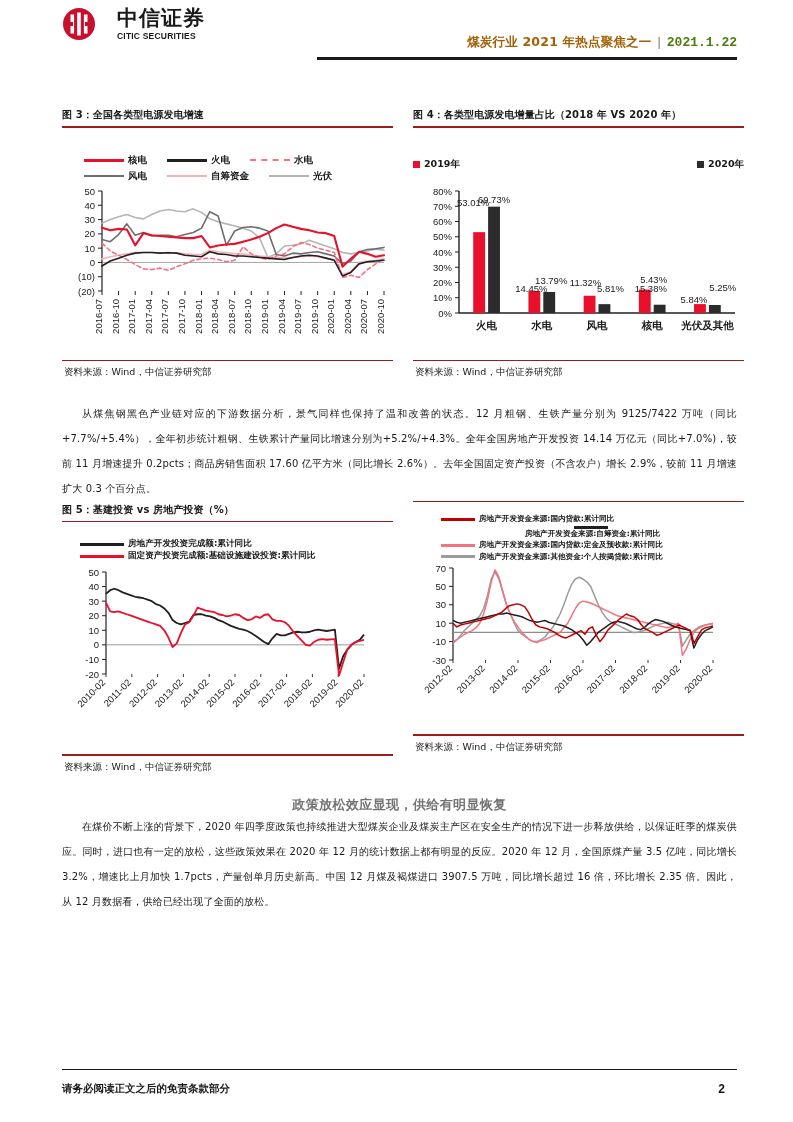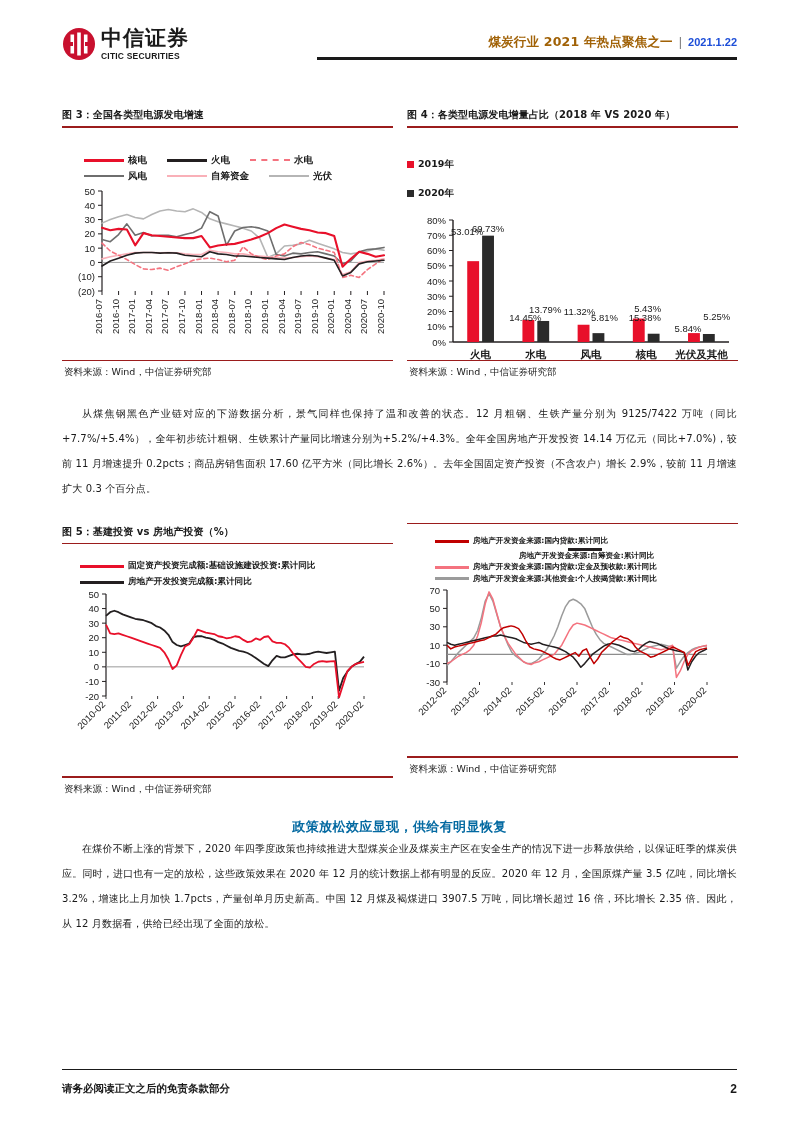--- a/index.html
+++ b/index.html
@@ -14,21 +14,21 @@
   }
   .page { position:relative; width:793px; height:1122px; padding: 0; }
 
   
   .header {
     position: relative;
     height: 78px;
     margin: 0 56px 0 62px;
     display: flex; align-items: flex-start;
   }
-  .logo-wrap { display:flex; align-items:center; gap:5px; padding-top:27px; }
+  .logo-wrap { display:flex; align-items:center; gap:21px; padding-top:7px; }
   .logo-mark { width: 34px; height: 34px; position: relative; }
   .logo-text-cn {
     font-family: "DejaVu Sans", sans-serif;
     font-size: 21px; font-weight: 700; letter-spacing: 1px;
     color: #1a1a1a; line-height: 1.05;
   }
   .logo-text-en {
     font-family: "Liberation Sans", sans-serif;
     font-size: 8.5px; font-weight: 700; letter-spacing: 0.2px;
     color: #1a1a1a; margin-top: 1px;
@@ -38,29 +38,29 @@
     display: flex; flex-direction: column; align-items: flex-end;
     padding-top: 34px;
   }
   .header-title-row { display:flex; align-items:baseline; white-space: nowrap; }
   .hdr-topic {
     color: #a16207; font-weight: 700; font-size: 12.5px;
     font-family: "DejaVu Sans", sans-serif; letter-spacing: 0.2px;
   }
   .hdr-sep { color:#777; margin: 0 6px; font-size: 12.5px; }
   .hdr-date {
-    color: #1d4ed8; font-weight: 700; font-size: 11px;
-    font-family: Liberation Sans, sans-serif;
+    color: #4d7c0f; font-weight: 700; font-size: 13px;
+    font-family: Liberation Mono, monospace;
   }
   .header-rule {
     height: 2.5px; background:#1a1a1a; width: 420px; margin-top: 6px;
   }
 
   
-  .exhibit-row { display:flex; gap: 14px; margin: 0 56px 0 62px; }
+  .exhibit-row { display:flex; gap: 20px; margin: 0 56px 0 62px; }
   .exhibit { width: 331px; }
   .ex-title {
     font-size: 10px; font-weight: 700; color:#1a1a1a;
     font-family: "DejaVu Sans", sans-serif;
     padding: 2px 0 4px 0; letter-spacing: 0.1px;
   }
   .ex-rule { height: 1.6px; background: #9b1c1c; }
   .ex-body {
     height: 232px; position: relative; background:#fff;
     padding-top: 4px;
@@ -88,32 +88,32 @@
     font-size: 10px;
     line-height: 25px;
     text-align: justify;
     text-indent: 2em;
     color: #1a1a1a;
     letter-spacing: 0.15px;
   }
   .section-head {
     margin: 0 56px 0 62px;
     font-family: "DejaVu Sans", sans-serif;
-    font-size: 13px; font-weight: 700; color:#0369a1;
+    font-size: 13px; font-weight: 700; color:#737373;
     text-align: center;
     letter-spacing: 0.4px;
   }
 
   
   .footer-rule {
     position:absolute; left:62px; right:56px; bottom:52px;
     height:1.4px; background:#1a1a1a;
   }
   .footer {
-    position:absolute; left:62px; right:56px; bottom:26px;
+    position:absolute; left:62px; right:68px; bottom:26px;
     display:flex; align-items:center;
     font-family:"DejaVu Sans", sans-serif;
     font-size: 10.5px; font-weight:700; color:#1a1a1a;
   }
   .footer-page { margin-left:auto; font-family:"Liberation Sans", sans-serif; font-size:12px; font-weight:700; }
 </style>
 </head>
 <body>
 
 <div class="page">
@@ -246,21 +246,21 @@
           </svg>
       </div>
       <div class="ex-foot-rule"></div>
       <div class="ex-source">资料来源：Wind，中信证券研究部</div>
     </div>
 
     <div class="exhibit">
       <div class="ex-title">图 4：各类型电源发电增量占比（2018 年 VS 2020 年）</div>
       <div class="ex-rule"></div>
       <div class="ex-body">
-        <div style="display:flex;gap:16px;justify-content:space-between;padding:26px 0 4px 0;flex-direction:column;">
+        <div style="display:flex;gap:16px;justify-content:space-between;padding:26px 0 4px 0;">
           <span class="lg-item">
             <span style="display:inline-block;width:7px;height:7px;background:#e8102a;margin-right:4px;"></span>
             <span class="lg-label">2019年</span>
           </span>
           <span class="lg-item">
             <span style="display:inline-block;width:7px;height:7px;background:#2b2b2b;margin-right:4px;"></span>
             <span class="lg-label">2020年</span>
           </span>
         </div>
         <svg class="chart-svg" id="svg-fig4" width="331" height="182" viewBox="0 0 331 182">
@@ -311,34 +311,34 @@
             <text x="294.40000000000003" y="154" class="axis-text-cn" text-anchor="middle">光伏及其他</text>
           </svg>
       </div>
       <div class="ex-foot-rule"></div>
       <div class="ex-source">资料来源：Wind，中信证券研究部</div>
     </div>
   </div>
 
   <p class="para" style="margin-top:22px;">从煤焦钢黑色产业链对应的下游数据分析，景气同样也保持了温和改善的状态。12 月粗钢、生铁产量分别为 9125/7422 万吨（同比+7.7%/+5.4%），全年初步统计粗钢、生铁累计产量同比增速分别为+5.2%/+4.3%。全年全国房地产开发投资 14.14 万亿元（同比+7.0%)，较前 11 月增速提升 0.2pcts；商品房销售面积 17.60 亿平方米（同比增长 2.6%）。去年全国固定资产投资（不含农户）增长 2.9%，较前 11 月增速扩大 0.3 个百分点。</p>
 
-  <div class="exhibit-row" style="margin-top:22px;">
+  <div class="exhibit-row" style="">
 
     <div class="exhibit">
       <div class="ex-title">图 5：基建投资 vs 房地产投资（%）</div>
       <div class="ex-rule"></div>
       <div class="ex-body">
         <div style="padding:12px 0 0 18px;">
+          <div class="lg-item">
+            <span class="lg-line" style="width:44px;border-top-color:#231f20;border-top-width:3px;"></span>
+            <span class="lg-label" style="font-size:8.6px;">房地产开发投资完成额:累计同比</span>
+          </div>
           <div class="lg-item" style="margin-bottom:4px;">
             <span class="lg-line" style="width:44px;border-top-color:#e8102a;border-top-width:3px;"></span>
             <span class="lg-label" style="font-size:8.6px;">固定资产投资完成额:基础设施建设投资:累计同比</span>
-          </div>
-          <div class="lg-item">
-            <span class="lg-line" style="width:44px;border-top-color:#231f20;border-top-width:3px;"></span>
-            <span class="lg-label" style="font-size:8.6px;">房地产开发投资完成额:累计同比</span>
           </div>
         </div>
         <svg class="chart-svg" id="svg-fig5" width="331" height="185" viewBox="0 0 331 185">
             <line x1="44" y1="6" x2="44" y2="108" stroke="#231f20" stroke-width="1.2"></line>
             <line x1="40" y1="6" x2="44" y2="6" stroke="#231f20" stroke-width="1"></line>
             <text x="37" y="9.5" class="axis-text" text-anchor="end">50</text>
             <line x1="40" y1="20.57142857142857" x2="44" y2="20.57142857142857" stroke="#231f20" stroke-width="1"></line>
             <text x="37" y="24.07142857142857" class="axis-text" text-anchor="end">40</text>
             <line x1="40" y1="35.14285714285714" x2="44" y2="35.14285714285714" stroke="#231f20" stroke-width="1"></line>
             <text x="37" y="38.64285714285714" class="axis-text" text-anchor="end">30</text>

